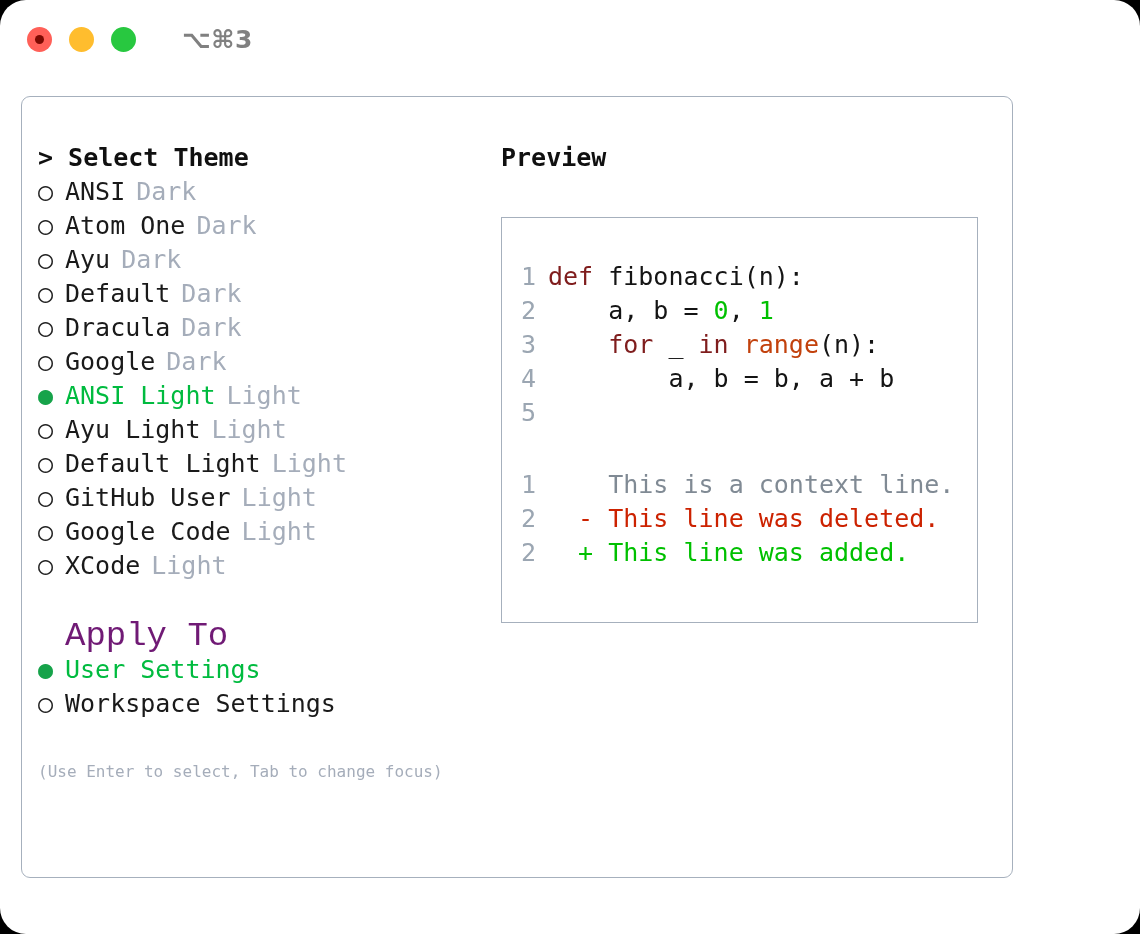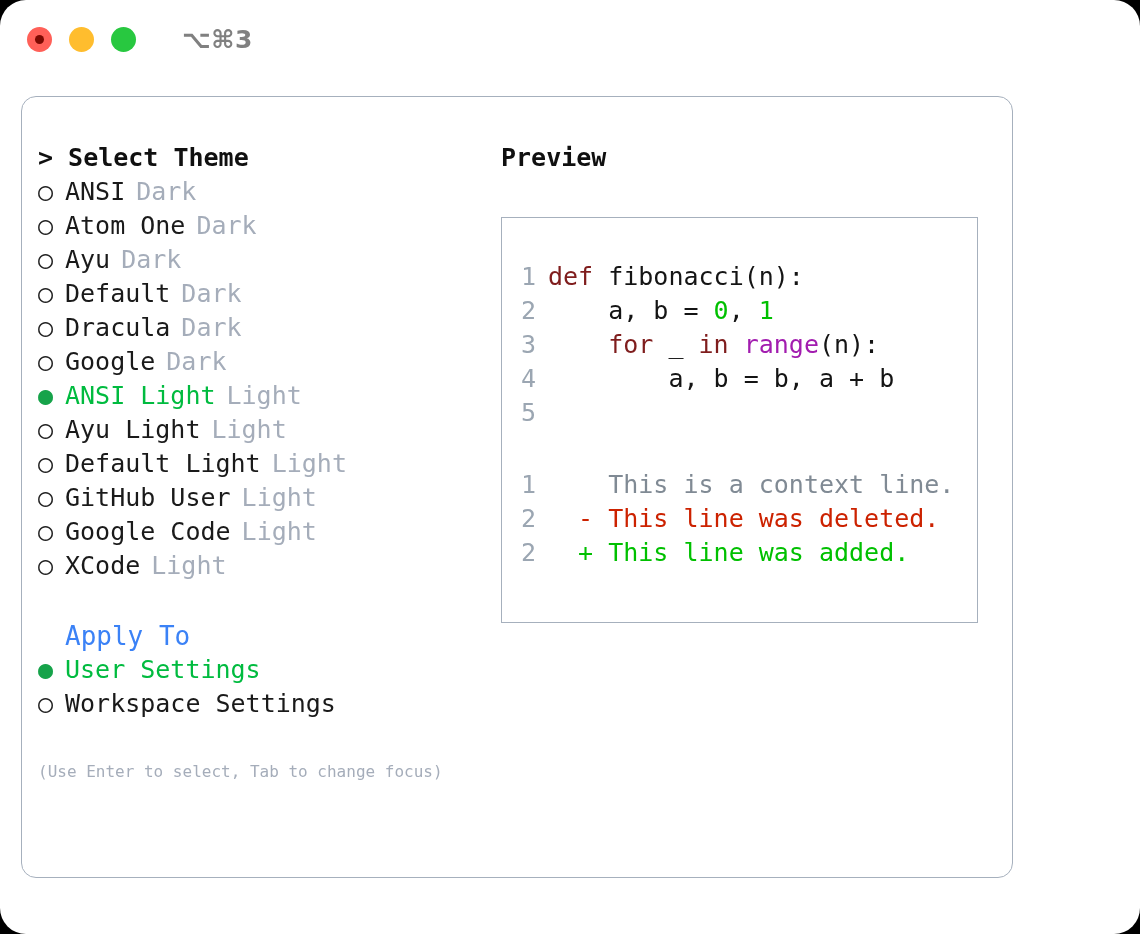--- a/index.html
+++ b/index.html
@@ -71,21 +71,21 @@
   }
 
   
   #content-panel {
     position: absolute;
     left: 21px;
     top: 96px;
     width: 992px;
     height: 782px;
     border: 1.6px solid #a6b0bd;
-    border-radius: 15px;
+    border-radius: 9px;
     box-sizing: border-box;
     background: #ffffff;
   }
 
   
   #theme-column {
     position: absolute;
     left: 16px;
     top: 44px;
     width: 450px;
@@ -128,25 +128,26 @@
   .theme-row.selected .theme-name { color: #00bb3f; }
   .theme-kind {
     color: #a5adba;
     margin-left: 11px;
   }
   .theme-row.selected .theme-kind { color: #a5adba; }
 
   
   #apply-group { margin-top: 36px; }
   .group-label {
-    font-size: 26px;
-    color: #3b82f6;
+    font-size: 34px;
+    color: #701a75;
     line-height: 34px;
     padding-left: 27px;
     white-space: pre;
+    font-family: Liberation Mono, monospace;
   }
   .apply-row {
     display: flex;
     align-items: baseline;
     font-size: 25px;
     line-height: 34px;
     white-space: pre;
     cursor: pointer;
   }
   .apply-row .apply-label { color: #1a1a1a; }
@@ -184,21 +185,21 @@
     flex: 0 0 46px;
     text-align: right;
     color: #9ba6b2;
     padding-right: 12px;
     box-sizing: border-box;
   }
   .code-text { white-space: pre; }
 
   
   .tok-kw   { color: #7f1d1d; }
-  .tok-fn   { color: #a21caf; }
+  .tok-fn   { color: #c2410c; }
   .tok-num  { color: #00c000; }
   .tok-plain{ color: #141414; }
 
   
   #diff-block { margin-top: 38px; }
   .diff-line .code-text { white-space: pre; }
   .diff-ctx { color: #808a94; }
   .diff-del { color: #cc2200; }
   .diff-add { color: #00c000; }
 </style>

